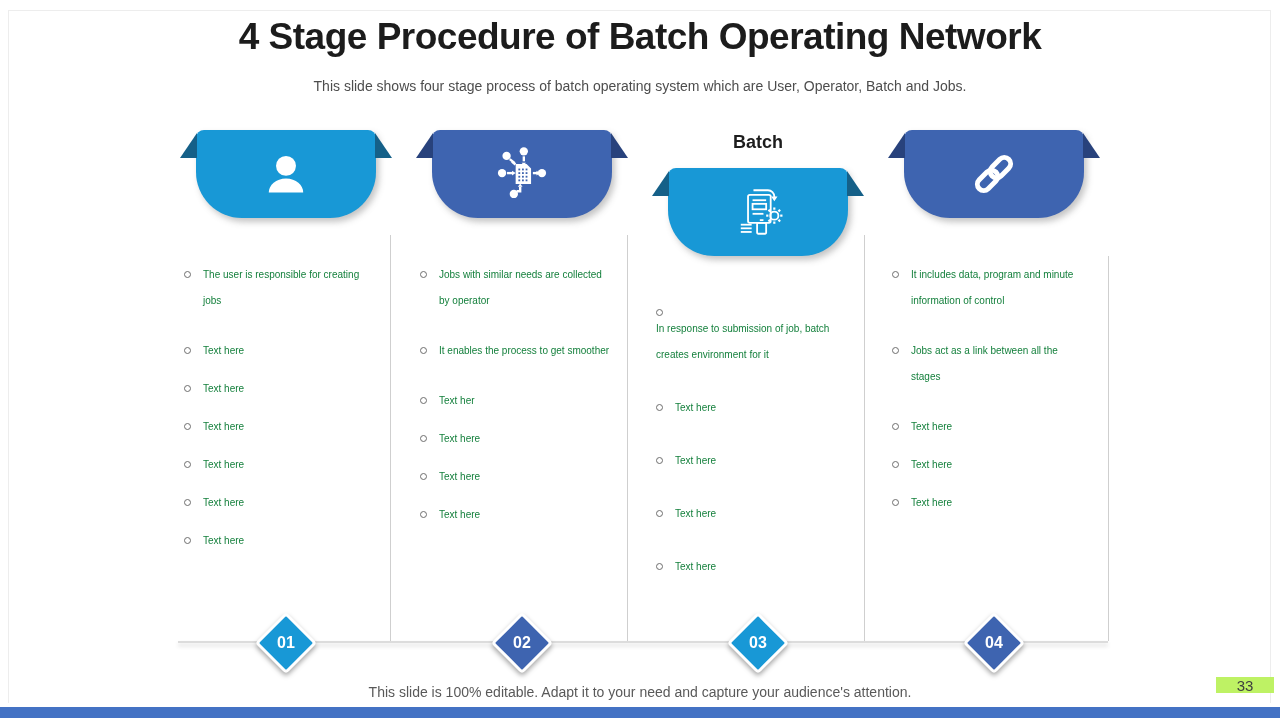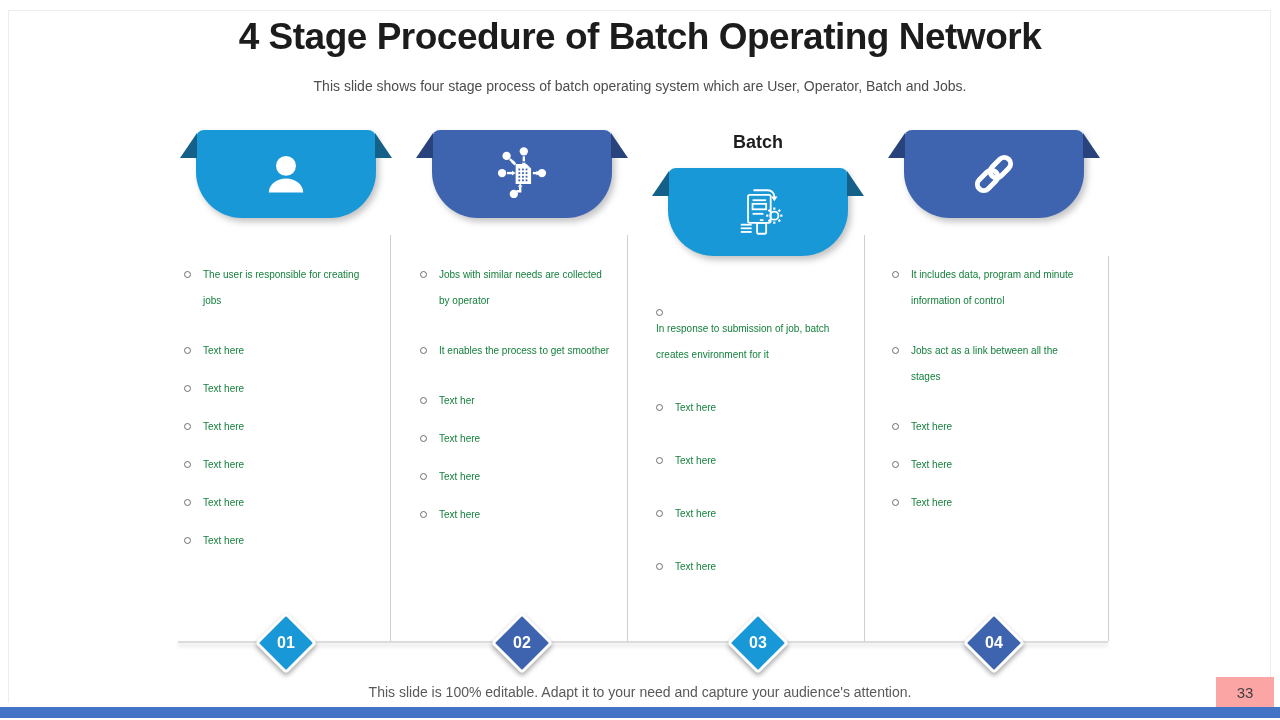--- a/index.html
+++ b/index.html
@@ -74,22 +74,22 @@
   .badge.cyan{background:#1898d6;}
   .badge.blue{background:#3e64b0;}
   .badge span{transform:rotate(-45deg);color:#fff;font-size:16px;font-weight:bold;}
   .b1{left:264px;} .b2{left:500px;} .b3{left:736px;} .b4{left:972px;}
   
   .footer-text{
     position:absolute;left:0;top:684px;width:100%;text-align:center;
     font-size:14px;color:#595959;
   }
   .page-box{
-    position:absolute;right:6px;top:677px;width:58px;height:30px;
-    background:#fca5a5;display:flex;align-items:center;justify-content:center;
+    position:absolute;right:6px;top:677px;width:58px;height:16px;
+    background:#bef264;display:flex;align-items:center;justify-content:center;
     font-size:15px;color:#404040;
   }
   .bottom-bar{position:absolute;left:0;top:707px;width:1280px;height:11px;background:#4472c4;}
 </style>
 </head>
 <body>
 
 <div class="frame"></div>
 
 <h1 class="title">4 Stage Procedure of Batch Operating Network</h1>

